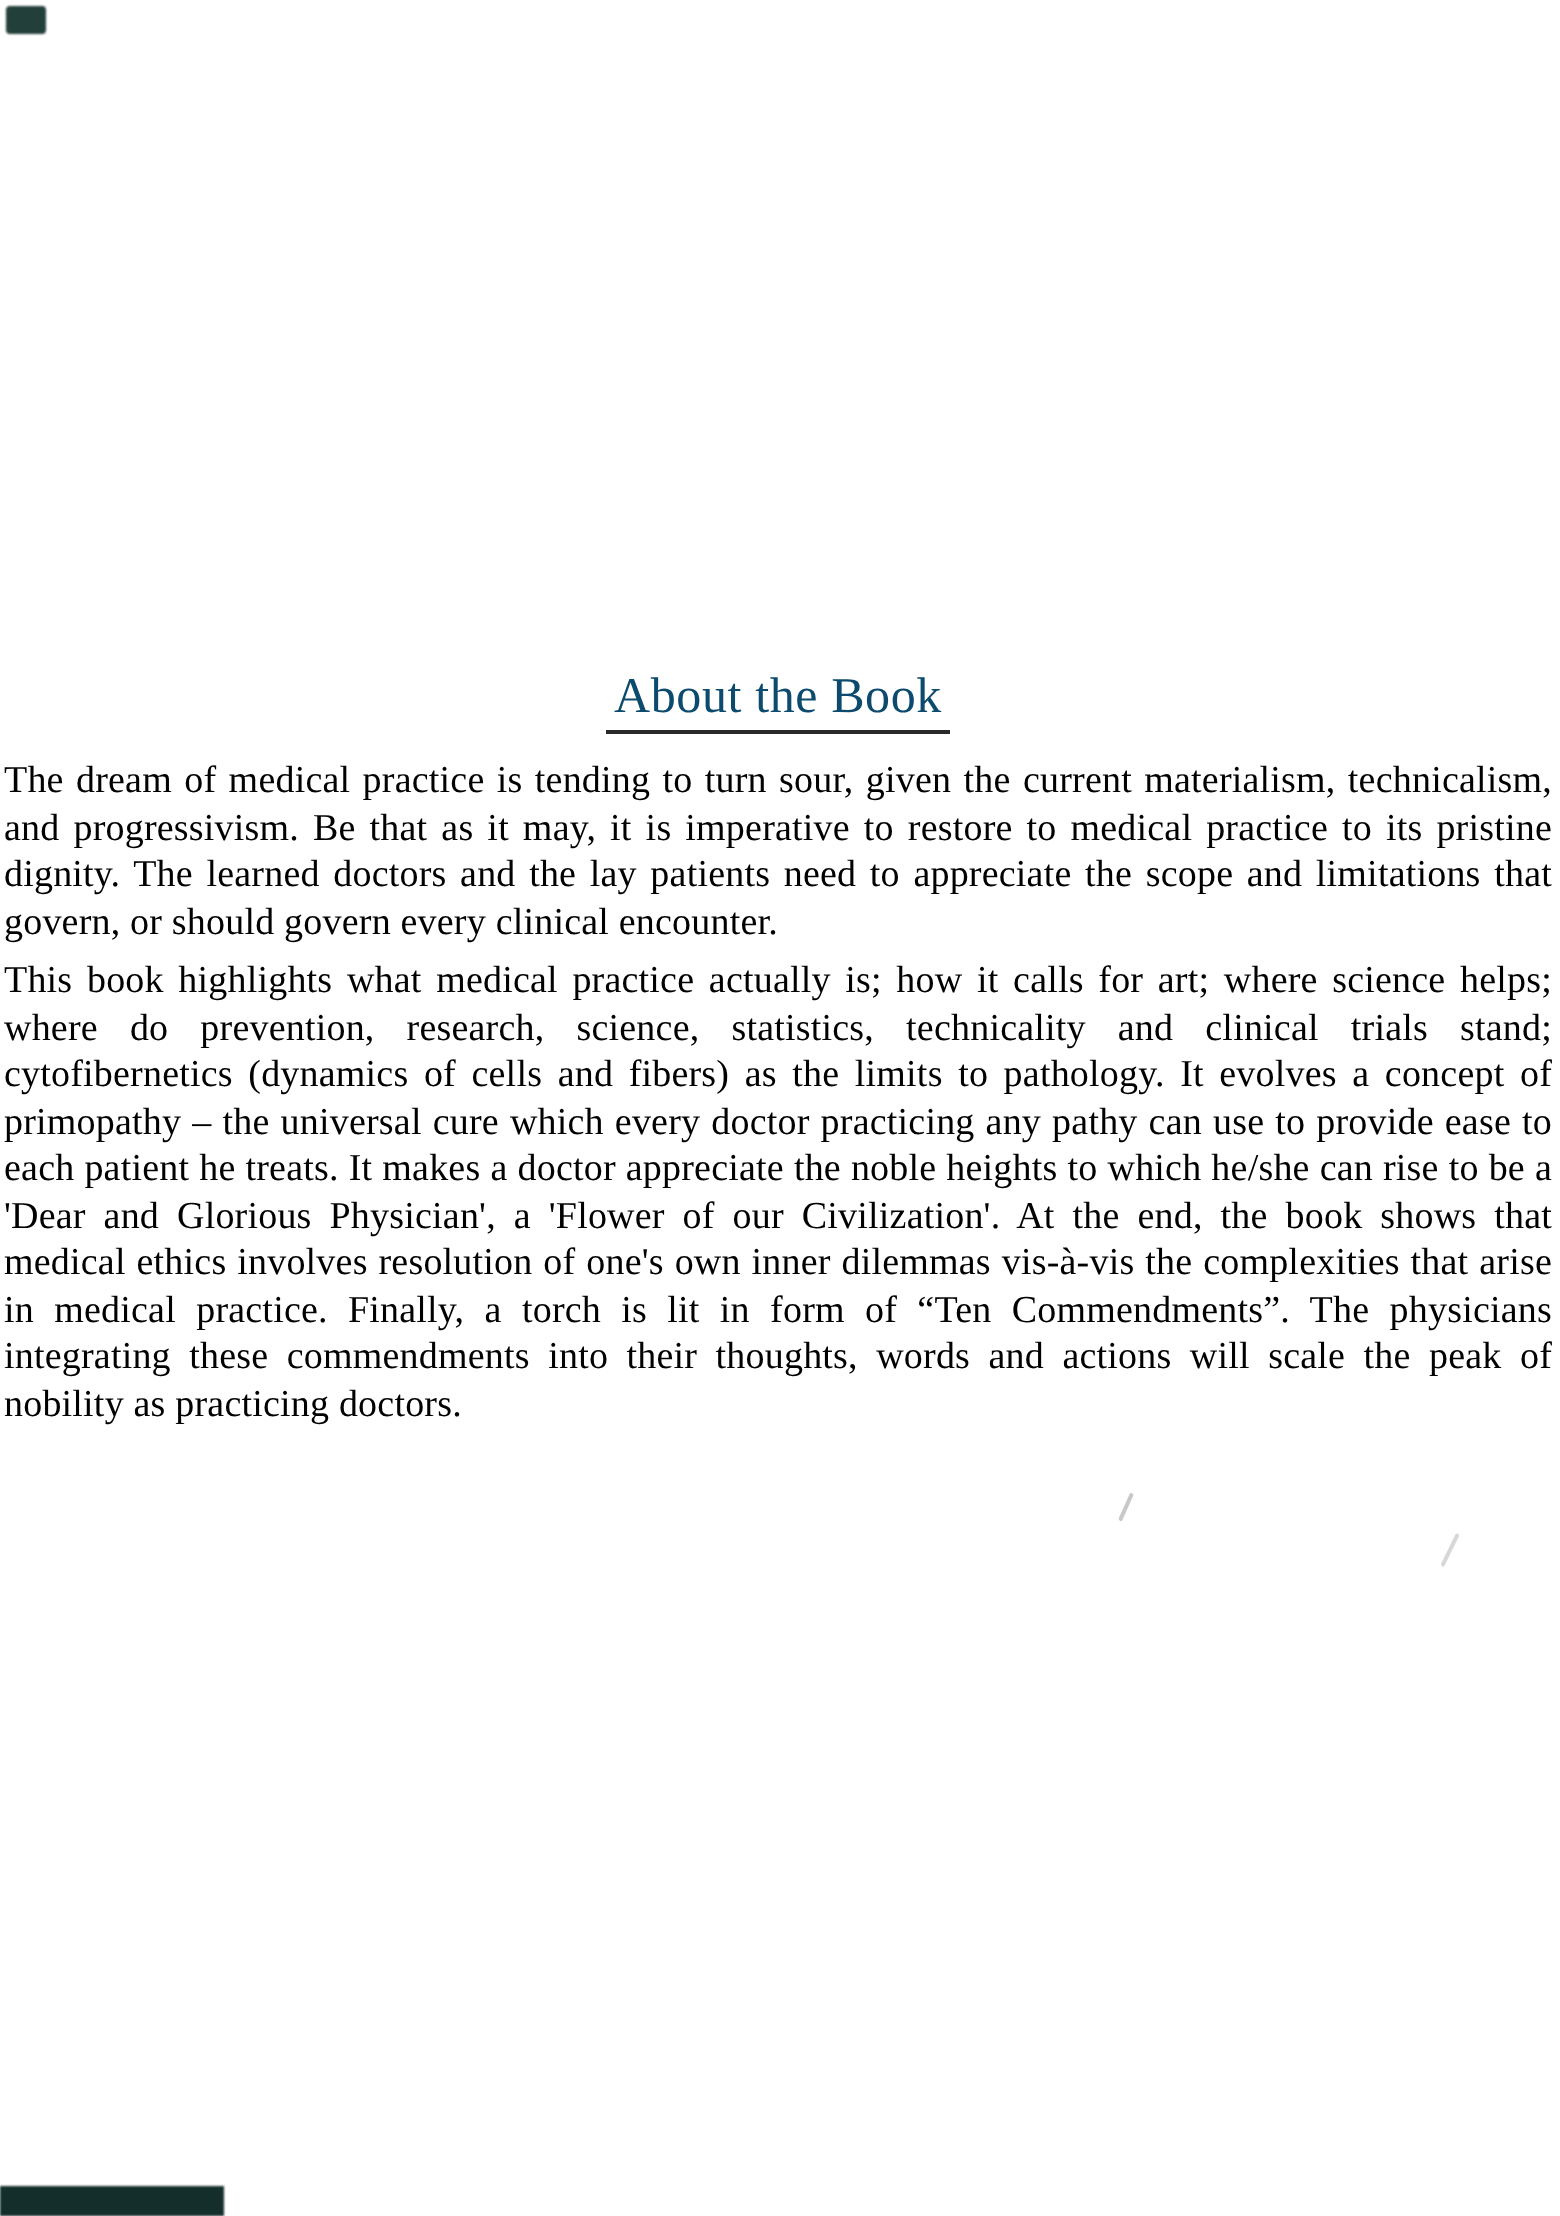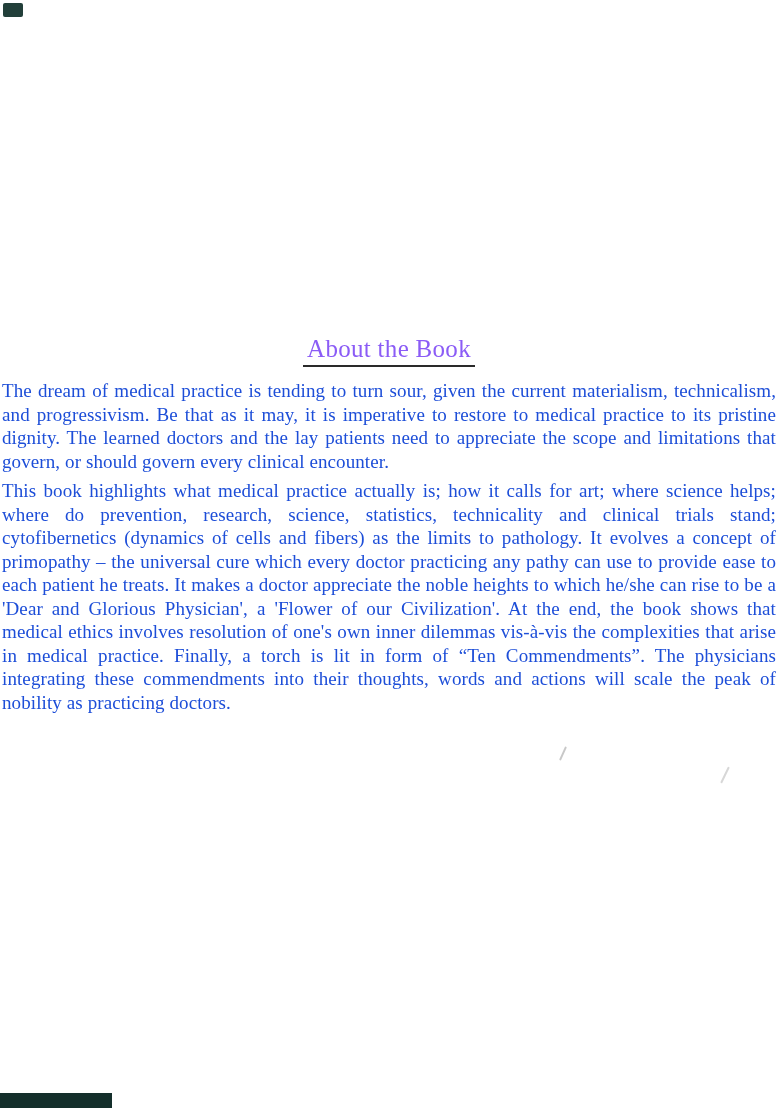--- a/index.html
+++ b/index.html
@@ -22,32 +22,32 @@
     top: 334px;
   }
   .title-wrap {
     text-align: center;
     margin: 0 0 12px 0;
   }
   .title {
     display: inline-block;
     font-size: 25px;
     line-height: 30px;
-    color: #8b5cf6;
+    color: #0c4a6e;
     border-bottom: 2px solid #2a2a2a;
     padding: 0 4px 1px 4px;
     letter-spacing: 0.3px;
     text-align: center;
   }
   .body-text p {
     margin: 0;
     font-size: 19px;
     line-height: 23.5px;
     letter-spacing: 0.1px;
-    color: #1d4ed8;
+    color: #000000;
     text-align: justify;
   }
   .body-text p + p {
     margin-top: 6px;
   }
   .scan-mark {
     position: absolute;
   }
   .mark-top-left {
     left: 3px;

